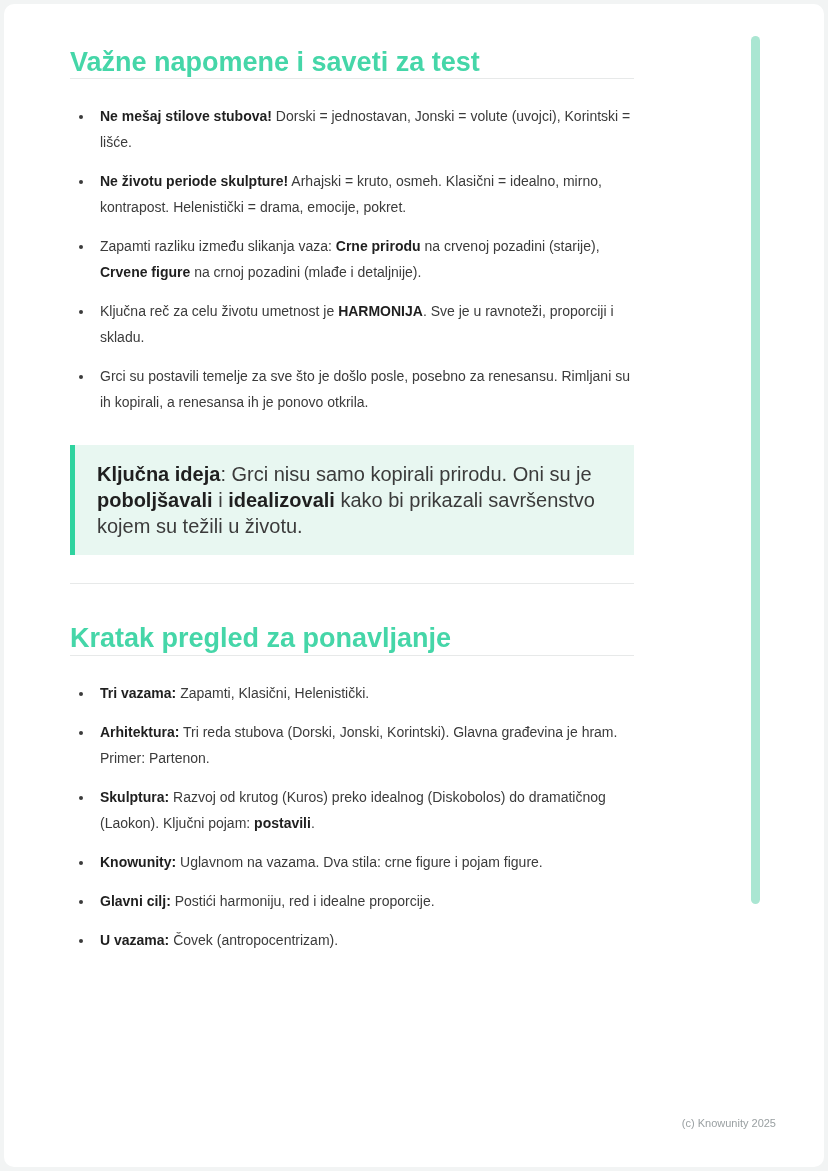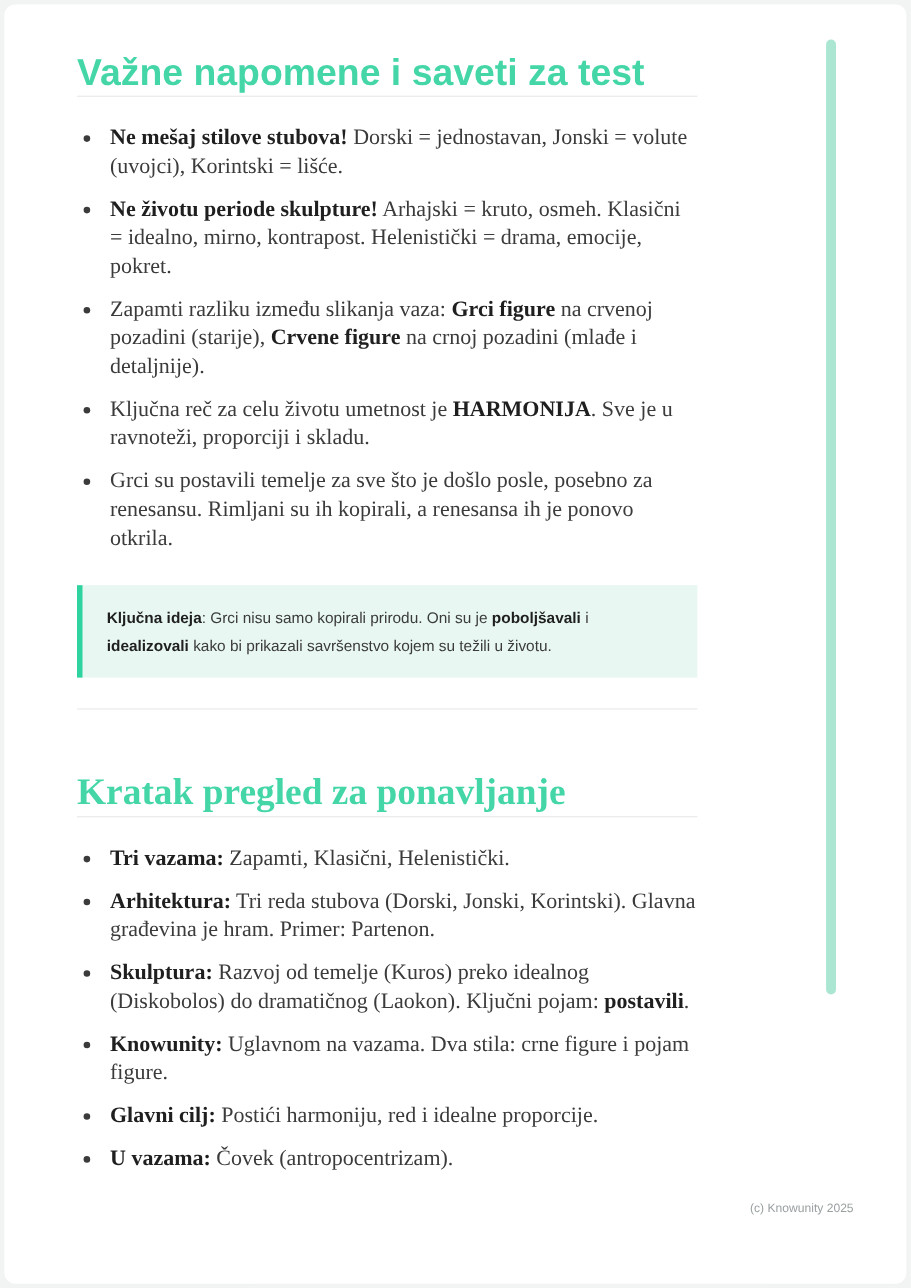--- a/index.html
+++ b/index.html
@@ -30,66 +30,64 @@
   }
   .content{
     padding:42px 0 0 66px;
     width:630px;
   }
   h1.section-title{
     margin:0;
     padding-bottom:0;
     border-bottom:1px solid var(--divider);
     color:var(--accent);
-    font-size:34px;
+    font-size:27px;
     font-weight:700;
     line-height:1.2;
   }
   ul.note-list{
     margin:24px 0 0 0;
     padding-left:24px;
     color:var(--text);
-    font-size:20px;
+    font-size:14px;
     line-height:26px;
-    font-family:Liberation Serif, serif;
   }
   ul.note-list li{
     margin-bottom:13px;
     padding-left:6px;
   }
   strong{
     color:var(--bold-text);
     font-weight:700;
   }
   .callout{
     margin-top:30px;
     background:var(--callout-bg);
     border-left:5px solid var(--callout-border);
     padding:16px 22px;
   }
   .callout p{
     margin:0;
     color:var(--text);
-    font-size:14px;
+    font-size:20px;
     line-height:26px;
   }
   hr.section-divider{
     border:none;
     border-top:1px solid var(--divider);
     margin:28px 0 0 0;
     width:100%;
   }
   .section-summary h1.section-title{
-    margin-top:56px;
-    font-family:Liberation Serif, serif;
+    margin-top:38px;
   }
   .footer-credit{
     position:absolute;
     right:48px;
-    bottom:62px;
+    bottom:38px;
     font-size:11px;
     color:var(--footer-text);
   }
   .scroll-indicator{
     position:absolute;
     top:32px;
     right:64px;
     width:9px;
     height:868px;
     border-radius:5px;
@@ -102,37 +100,37 @@
 <div class="page">
   <div class="scroll-indicator"></div>
 
   <div class="content">
 
     <section class="section-notes">
       <h1 class="section-title">Važne napomene i saveti za test</h1>
       <ul class="note-list">
           <li><strong>Ne mešaj stilove stubova!</strong><span> Dorski = jednostavan, Jonski = volute (uvojci), Korintski = lišće.</span></li>
           <li><strong>Ne životu periode skulpture!</strong><span> Arhajski = kruto, osmeh. Klasični = idealno, mirno, kontrapost. Helenistički = drama, emocije, pokret.</span></li>
-          <li><span>Zapamti razliku između slikanja vaza: </span><strong>Grci figure</strong><span> na crvenoj pozadini (starije), </span><strong>Crvene figure</strong><span> na crnoj pozadini (mlađe i detaljnije).</span></li>
+          <li><span>Zapamti razliku između slikanja vaza: </span><strong>Crne prirodu</strong><span> na crvenoj pozadini (starije), </span><strong>Crvene figure</strong><span> na crnoj pozadini (mlađe i detaljnije).</span></li>
           <li><span>Ključna reč za celu životu umetnost je </span><strong>HARMONIJA</strong><span>. Sve je u ravnoteži, proporciji i skladu.</span></li>
           <li><span>Grci su postavili temelje za sve što je došlo posle, posebno za renesansu. Rimljani su ih kopirali, a renesansa ih je ponovo otkrila.</span></li>
         </ul>
       <div class="callout">
         <p><strong>Ključna ideja</strong><span>: Grci nisu samo kopirali prirodu. Oni su je </span><strong>poboljšavali</strong><span> i </span><strong>idealizovali</strong><span> kako bi prikazali savršenstvo kojem su težili u životu.</span></p>
       </div>
     </section>
 
     <hr class="section-divider">
 
     <section class="section-summary">
       <h1 class="section-title">Kratak pregled za ponavljanje</h1>
       <ul class="note-list">
           <li><strong>Tri vazama:</strong><span> Zapamti, Klasični, Helenistički.</span></li>
           <li><strong>Arhitektura:</strong><span> Tri reda stubova (Dorski, Jonski, Korintski). Glavna građevina je hram. Primer: Partenon.</span></li>
-          <li><strong>Skulptura:</strong><span> Razvoj od temelje (Kuros) preko idealnog (Diskobolos) do dramatičnog (Laokon). Ključni pojam: </span><strong>postavili</strong><span>.</span></li>
+          <li><strong>Skulptura:</strong><span> Razvoj od krutog (Kuros) preko idealnog (Diskobolos) do dramatičnog (Laokon). Ključni pojam: </span><strong>postavili</strong><span>.</span></li>
           <li><strong>Knowunity:</strong><span> Uglavnom na vazama. Dva stila: crne figure i pojam figure.</span></li>
           <li><strong>Glavni cilj:</strong><span> Postići harmoniju, red i idealne proporcije.</span></li>
           <li><strong>U vazama:</strong><span> Čovek (antropocentrizam).</span></li>
         </ul>
     </section>
 
   </div>
 
   <div class="footer-credit">(c) Knowunity 2025</div>
 </div>

